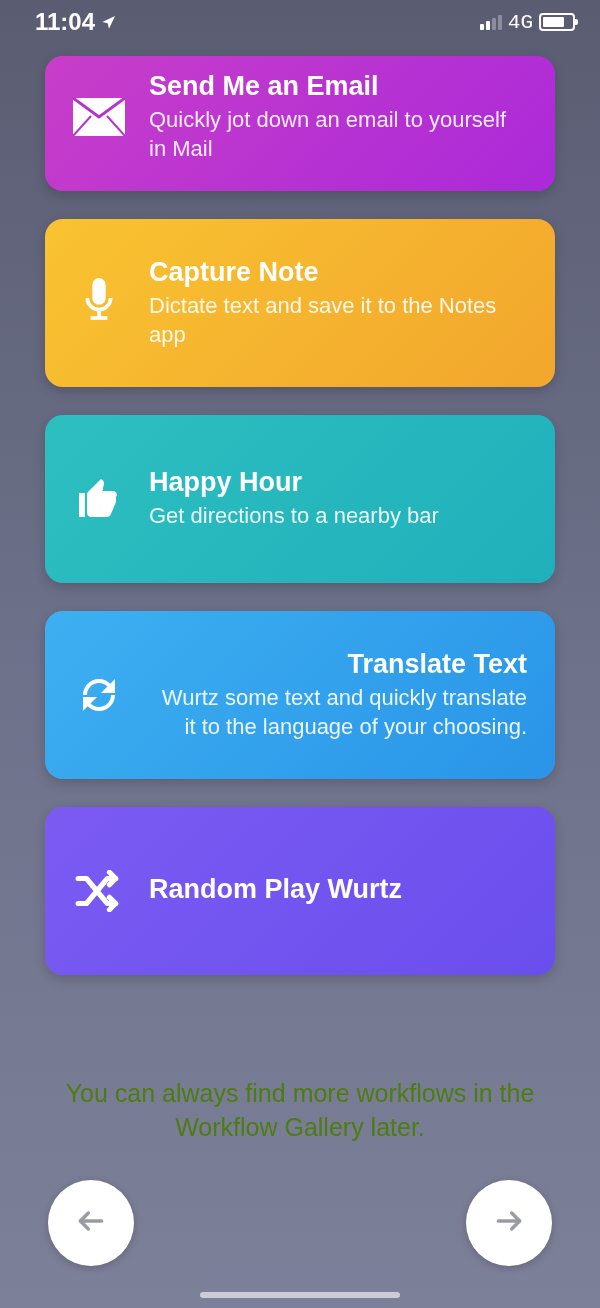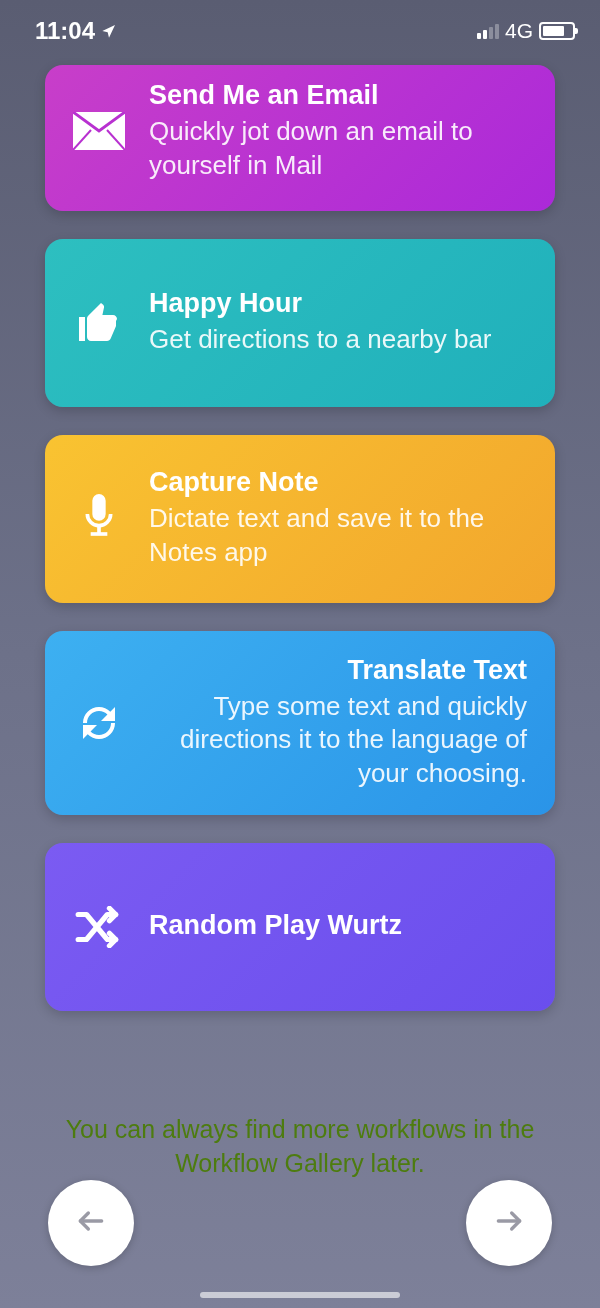--- a/index.html
+++ b/index.html
@@ -12,21 +12,21 @@
       height: 1308px;
       background: linear-gradient(180deg, #5a5d72 0%, #6d7189 50%, #7d8099 100%);
       font-family: -apple-system, BlinkMacSystemFont, 'Segoe UI', Helvetica, Arial, sans-serif;
       overflow: hidden;
       position: relative;
     }
     .status-bar {
       display: flex;
       justify-content: space-between;
       align-items: center;
-      padding: 17px 25px 5px 35px;
+      padding: 8px 25px 5px 35px;
       color: white;
       font-size: 24px;
       font-weight: 600;
     }
     .status-left {
       display: flex;
       align-items: center;
       gap: 6px;
     }
     .status-right {
@@ -104,21 +104,21 @@
     .card-text {
       flex: 1;
     }
     .card-title {
       font-size: 27px;
       font-weight: 600;
       margin-bottom: 4px;
       line-height: 1.15;
     }
     .card-subtitle {
-      font-size: 26px;
+      font-size: 22px;
       font-weight: 400;
       line-height: 1.3;
       color: rgba(255,255,255,0.9);
     }
     .card-email {
       background: linear-gradient(135deg, #c83ec9 0%, #ab29d9 100%);
     }
     .card-happy {
       background: linear-gradient(135deg, #2dbfc0 0%, #20b0bb 100%);
     }
@@ -183,21 +183,21 @@
         </svg>
     </span>
   </div>
   <div class="status-right">
     <div class="signal-bars">
       <div class="signal-bar bar1 active"></div>
       <div class="signal-bar bar2 active"></div>
       <div class="signal-bar bar3"></div>
       <div class="signal-bar bar4"></div>
     </div>
-    <span style="font-size:21px;font-weight:500;">4G</span>
+    <span style="font-size:21px;font-weight:500;font-family:Liberation Mono, monospace;">4G</span>
     <div class="battery">
       <div class="battery-fill"></div>
     </div>
   </div>
 </div>
 
 <div class="cards-container">
 
   <div class="card card-email card-first">
     <div class="card-icon">
@@ -217,56 +217,56 @@
         <line x1="0" y1="38" x2="18" y2="18" stroke="#b831d0" stroke-width="2"></line>
         <line x1="52" y1="38" x2="34" y2="18" stroke="#b831d0" stroke-width="2"></line>
       </svg>
     </div>
     <div class="card-text">
       <div class="card-title">Send Me an Email</div>
       <div class="card-subtitle">Quickly jot down an email to yourself in Mail</div>
     </div>
   </div>
 
-  <div class="card card-happy">
-    <div class="card-icon">
-      <svg width="48" height="48" viewBox="0 0 24 24" fill="white">
-        <path d="M2 21h3V9H2v12zm19-11c0-1.1-.9-2-2-2h-5.3l.8-3.8.03-.32c0-.41-.17-.79-.44-1.06L13 2 6.6 8.4c-.37.36-.6.86-.6 1.4V19c0 1.1.9 2 2 2h8c.83 0 1.54-.5 1.84-1.22l2.52-5.88c.08-.22.14-.44.14-.68v-2.22z"></path>
-      </svg>
-    </div>
-    <div class="card-text">
-      <div class="card-title">Happy Hour</div>
-      <div class="card-subtitle">Get directions to a nearby bar</div>
-    </div>
-  </div>
-
   <div class="card card-capture">
     <div class="card-icon">
       <svg width="40" height="50" viewBox="0 0 24 30" fill="white">
         <rect x="8" y="0" width="8" height="16" rx="4" fill="white"></rect>
         <path d="M5 12 a7 7 0 0 0 14 0" stroke="white" stroke-width="2.2" fill="none"></path>
         <line x1="12" y1="19" x2="12" y2="24" stroke="white" stroke-width="2.2"></line>
         <line x1="7" y1="24" x2="17" y2="24" stroke="white" stroke-width="2.2"></line>
       </svg>
     </div>
     <div class="card-text">
       <div class="card-title">Capture Note</div>
       <div class="card-subtitle">Dictate text and save it to the Notes app</div>
     </div>
   </div>
 
+  <div class="card card-happy">
+    <div class="card-icon">
+      <svg width="48" height="48" viewBox="0 0 24 24" fill="white">
+        <path d="M2 21h3V9H2v12zm19-11c0-1.1-.9-2-2-2h-5.3l.8-3.8.03-.32c0-.41-.17-.79-.44-1.06L13 2 6.6 8.4c-.37.36-.6.86-.6 1.4V19c0 1.1.9 2 2 2h8c.83 0 1.54-.5 1.84-1.22l2.52-5.88c.08-.22.14-.44.14-.68v-2.22z"></path>
+      </svg>
+    </div>
+    <div class="card-text">
+      <div class="card-title">Happy Hour</div>
+      <div class="card-subtitle">Get directions to a nearby bar</div>
+    </div>
+  </div>
+
   <div class="card card-translate">
     <div class="card-icon">
       <svg width="48" height="48" viewBox="0 0 24 24" fill="white">
         <path d="M17.65 6.35A7.96 7.96 0 0 0 12 4c-4.42 0-8 3.58-8 8h2c0-3.31 2.69-6 6-6 1.66 0 3.14.69 4.22 1.78L13 11h7V4l-2.35 2.35zM12 18c-1.66 0-3.14-.69-4.22-1.78L11 13H4v7l2.35-2.35A7.96 7.96 0 0 0 12 20c4.42 0 8-3.58 8-8h-2c0 3.31-2.69 6-6 6z"></path>
       </svg>
     </div>
     <div class="card-text">
       <div class="card-title">Translate Text</div>
-      <div class="card-subtitle">Type some text and quickly directions it to the language of your choosing.</div>
+      <div class="card-subtitle">Wurtz some text and quickly translate it to the language of your choosing.</div>
     </div>
   </div>
 
   <div class="card card-random">
     <div class="card-icon">
       <svg width="50" height="42" viewBox="0 0 24 20" fill="none" stroke="white" stroke-width="2.5" stroke-linecap="round" stroke-linejoin="round">
         <path d="M2 4 L6 4 L16 16 L20 16"></path>
         <path d="M2 16 L6 16 L16 4 L20 4"></path>
         <polyline points="17,1 20,4 17,7" fill="white" stroke="white"></polyline>
         <polyline points="17,13 20,16 17,19" fill="white" stroke="white"></polyline>

